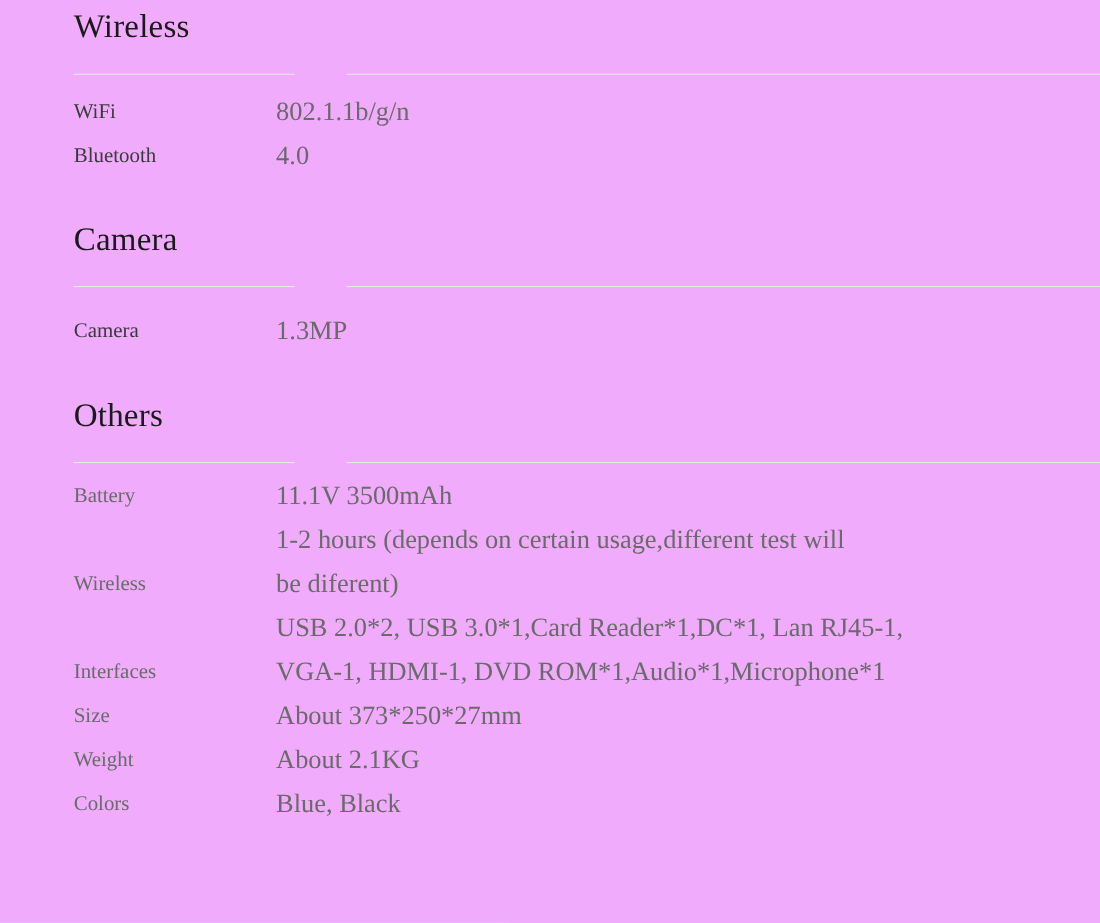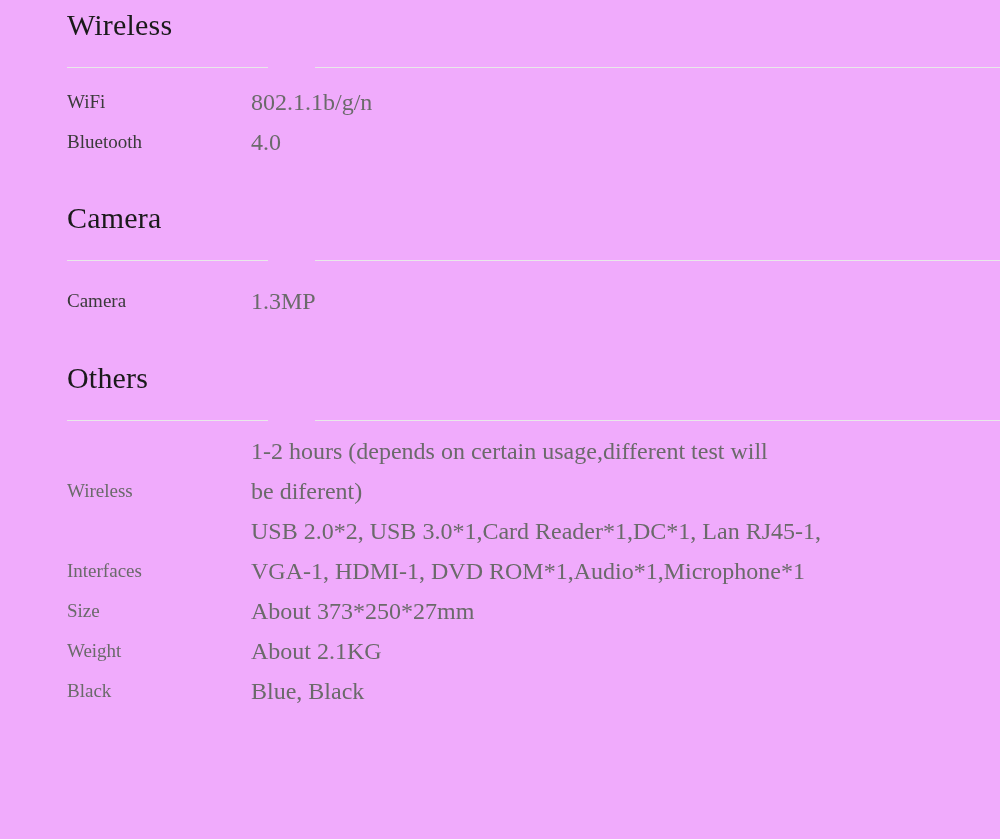--- a/index.html
+++ b/index.html
@@ -147,20 +147,26 @@
   </section>
 
   <section class="spec-section sec-others">
     <h2 class="section-heading">Others</h2>
     <div class="section-divider">
       <span class="seg-left"></span>
       <span class="seg-right"></span>
     </div>
     <div class="spec-rows">
 
+      <div class="spec-row">
+        <div class="spec-label">Battery</div>
+        <div class="spec-value">
+          <span class="vline">11.1V 3500mAh</span>
+        </div>
+      </div>
 
       <div class="spec-row">
         <div class="spec-label">Wireless</div>
         <div class="spec-value">
           <span class="vline">1-2 hours (depends on certain usage,different test will</span>
           <span class="vline">be diferent)</span>
         </div>
       </div>
 
       <div class="spec-row">
@@ -179,21 +185,21 @@
       </div>
 
       <div class="spec-row">
         <div class="spec-label">Weight</div>
         <div class="spec-value">
           <span class="vline">About 2.1KG</span>
         </div>
       </div>
 
       <div class="spec-row">
-        <div class="spec-label">Black</div>
+        <div class="spec-label">Colors</div>
         <div class="spec-value">
           <span class="vline">Blue, Black</span>
         </div>
       </div>
 
 
     </div>
   </section>
 
 </div>

